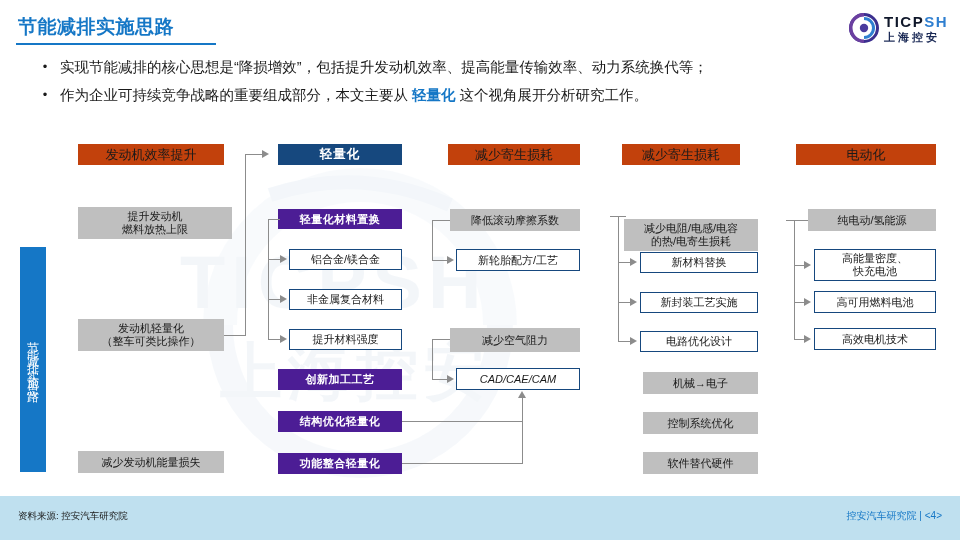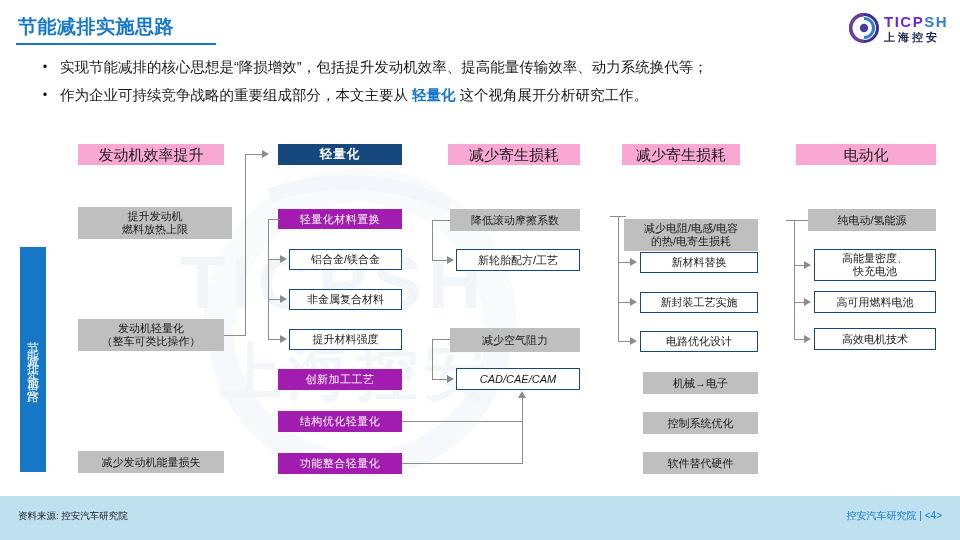--- a/index.html
+++ b/index.html
@@ -16,43 +16,43 @@
   .wm-text{position:absolute;font-weight:bold;color:#e9eff5;letter-spacing:6px;}
 
   
   .title{position:absolute;left:18px;top:14px;font-size:19px;font-weight:bold;color:#1577c6;letter-spacing:.5px;}
   .title-rule{position:absolute;left:16px;top:43px;width:200px;height:2px;background:#1577c6;}
 
   .logo{position:absolute;right:12px;top:9px;height:38px;display:flex;align-items:center;gap:5px;}
   .logo-mark{width:30px;height:30px;position:relative;}
   .logo-text{display:flex;flex-direction:column;line-height:1;}
   .logo-top{font-size:15px;font-weight:bold;letter-spacing:1.5px;}
-  .logo-top .t1{color:#6d28d9;}
+  .logo-top .t1{color:#0f172a;}
   .logo-top .t2{color:#2f7fd0;}
   .logo-bot{font-size:11px;font-weight:bold;color:#1b2a56;letter-spacing:3px;margin-top:3px;}
 
   
   .bullets{position:absolute;left:30px;top:57px;width:910px;}
   .bullet{display:flex;align-items:flex-start;font-size:14.5px;color:#1a1a1a;margin-bottom:7px;}
   .bullet .dot{width:30px;flex:none;text-align:center;font-size:13px;line-height:20px;color:#1a1a1a;}
   .bullet .btxt{line-height:21px;}
   .hl{color:#1577c6;font-weight:bold;}
 
   
   .vbar{position:absolute;left:20px;top:247px;width:26px;height:225px;background:#1577c6;
     color:#fff;font-size:12px;display:flex;align-items:center;justify-content:center;}
   .vbar span{writing-mode:vertical-rl;text-orientation:upright;letter-spacing:7px;line-height:26px;}
 
   
   .box{position:absolute;box-sizing:border-box;display:flex;align-items:center;
     justify-content:center;text-align:center;font-size:11px;line-height:13px;}
-  .hdr{background:#f9a8d4;color:#1a1a1a;font-size:15px;}
+  .hdr{background:#c2410c;color:#1a1a1a;font-size:13px;}
   .hdr-dark{background:#16487e;color:#ffffff;font-size:12.5px;font-weight:bold;letter-spacing:1px;}
   .gray{background:#bfbfbf;color:#1a1a1a;}
-  .dark{background:#a21caf;color:#ffffff;font-weight:normal;letter-spacing:.5px;}
+  .dark{background:#4c1d95;color:#ffffff;font-weight:bold;letter-spacing:.5px;}
   .white{background:#ffffff;color:#1a1a1a;border:1.3px solid #16487e;}
 
   
   .ln{position:absolute;background:#8c8c8c;}
   .lnh{height:1.2px;}
   .lnv{width:1.2px;}
   .arrow-r{position:absolute;width:0;height:0;border-top:4px solid transparent;
     border-bottom:4px solid transparent;border-left:7px solid #8c8c8c;}
   .arrow-u{position:absolute;width:0;height:0;border-left:4.5px solid transparent;
     border-right:4.5px solid transparent;border-bottom:7px solid #8c8c8c;}

